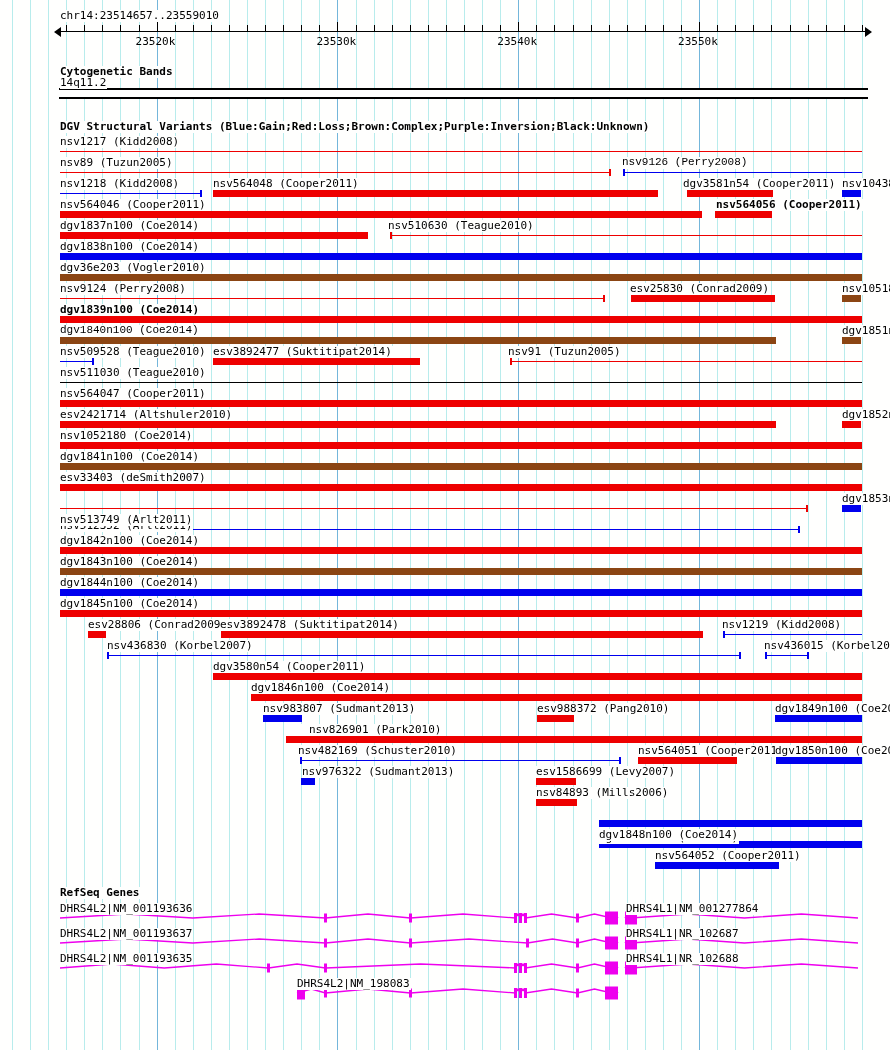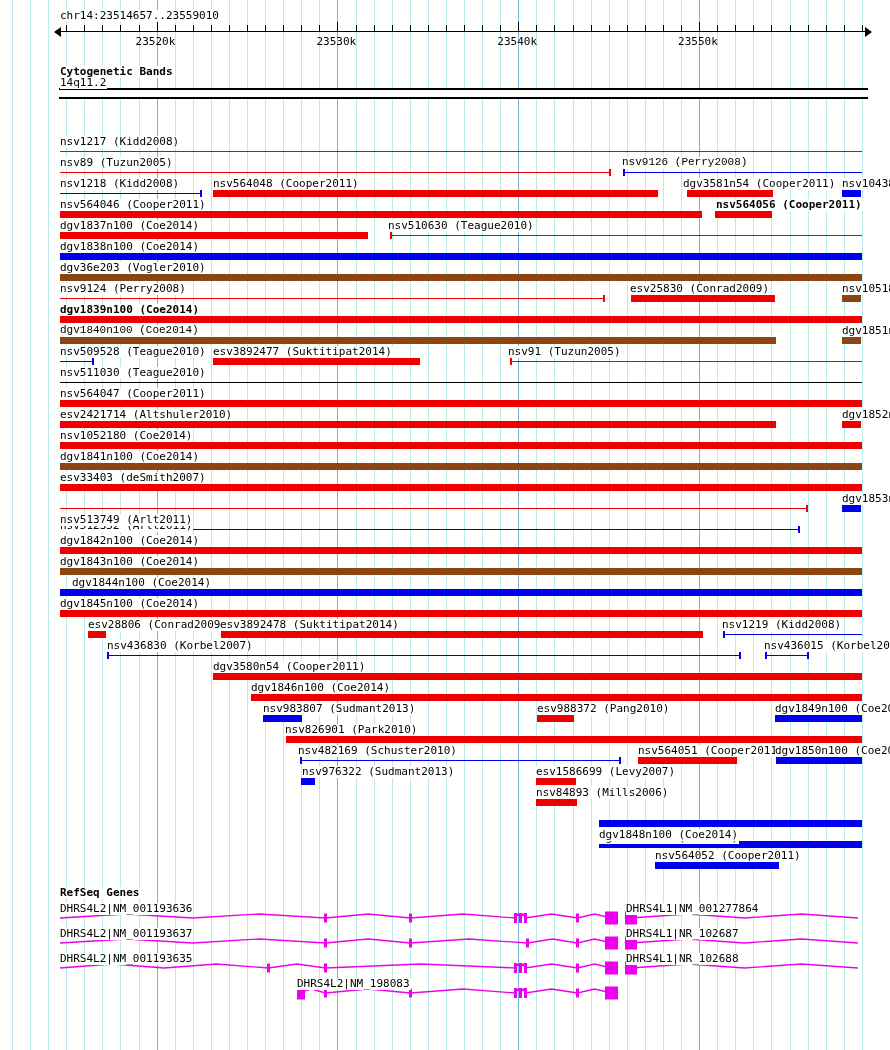--- a/index.html
+++ b/index.html
@@ -16,20 +16,21 @@
   svg{position:absolute;z-index:2;}
 </style>
 </head>
 <body>
 
 <div id="browser">
   <div class="lbl" style="left:60px;top:10px">chr14:23514657..23559010</div>
   <div class="lbl ttl" style="left:60px;top:66px">Cytogenetic Bands</div>
   <div class="lbl" style="left:60px;top:77px">14q11.2</div>
   <div class="glyph" style="left:59px;top:88px;width:809px;height:7px;background:#fffffe;border-top:2px solid #000;border-bottom:2px solid #000"></div>
+  <div class="lbl ttl" style="left:60px;top:121px">DGV Structural Variants (Blue:Gain;Red:Loss;Brown:Complex;Purple:Inversion;Black:Unknown)</div>
   <div class="lbl ttl" style="left:60px;top:887px">RefSeq Genes</div>
 <div class="grid" style="left: 12px; background: rgb(184, 236, 236);"></div>
     <div class="grid" style="left: 30px; background: rgb(184, 236, 236);"></div>
     <div class="grid" style="left: 48.1px; background: rgb(184, 236, 236);"></div>
     <div class="grid" style="left: 66.2px; background: rgb(184, 236, 236);"></div>
     <div class="grid" style="left: 84.3px; background: rgb(184, 236, 236);"></div>
     <div class="grid" style="left: 102.4px; background: rgb(184, 236, 236);"></div>
     <div class="grid" style="left: 120.4px; background: rgb(184, 236, 236);"></div>
     <div class="grid" style="left: 138.5px; background: rgb(184, 236, 236);"></div>
     <div class="grid" style="left: 156.6px; background: rgb(116, 182, 218);"></div>
@@ -194,21 +195,21 @@
     <div class="tickmark" style="left: 806px; top: 505px; height: 7px; background: rgb(238, 0, 0);"></div>
     <div class="lbl" style="left: 842px; top: 493px;">dgv1853n100</div>
     <div class="glyph" style="left: 842px; top: 505px; width: 19px; height: 7px; background: rgb(0, 0, 238);"></div>
     <div class="lbl" style="left: 60px; top: 514px;">nsv513749 (Arlt2011)</div>
     <div class="glyph" style="left: 60px; top: 529px; width: 739px; height: 1px; background: rgb(0, 0, 238);"></div>
     <div class="tickmark" style="left: 798px; top: 526px; height: 7px; background: rgb(0, 0, 238);"></div>
     <div class="lbl" style="left: 60px; top: 535px;">dgv1842n100 (Coe2014)</div>
     <div class="glyph" style="left: 60px; top: 547px; width: 802px; height: 7px; background: rgb(238, 0, 0);"></div>
     <div class="lbl" style="left: 60px; top: 556px;">dgv1843n100 (Coe2014)</div>
     <div class="glyph" style="left: 60px; top: 568px; width: 802px; height: 7px; background: rgb(139, 69, 19);"></div>
-    <div class="lbl" style="left: 72px; top: 577px; text-align: center;">dgv1844n100 (Coe2014)</div>
+    <div class="lbl" style="left: 60px; top: 577px; text-align: center;">dgv1844n100 (Coe2014)</div>
     <div class="glyph" style="left: 60px; top: 589px; width: 802px; height: 7px; background: rgb(0, 0, 238);"></div>
     <div class="lbl" style="left: 60px; top: 598px;">dgv1845n100 (Coe2014)</div>
     <div class="glyph" style="left: 60px; top: 610px; width: 802px; height: 7px; background: rgb(238, 0, 0);"></div>
     <div class="lbl" style="left: 88px; top: 619px;">esv28806 (Conrad2009)</div>
     <div class="glyph" style="left: 88px; top: 631px; width: 18px; height: 7px; background: rgb(238, 0, 0);"></div>
     <div class="lbl" style="left: 220px; top: 619px;">esv3892478 (Suktitipat2014)</div>
     <div class="glyph" style="left: 221px; top: 631px; width: 482px; height: 7px; background: rgb(238, 0, 0);"></div>
     <div class="lbl" style="left: 722px; top: 619px;">nsv1219 (Kidd2008)</div>
     <div class="glyph" style="left: 723px; top: 634px; width: 139px; height: 1px; background: rgb(0, 0, 238);"></div>
     <div class="tickmark" style="left: 723px; top: 631px; height: 7px; background: rgb(0, 0, 238);"></div>
@@ -223,21 +224,21 @@
     <div class="lbl" style="left: 213px; top: 661px;">dgv3580n54 (Cooper2011)</div>
     <div class="glyph" style="left: 213px; top: 673px; width: 649px; height: 7px; background: rgb(238, 0, 0);"></div>
     <div class="lbl" style="left: 251px; top: 682px;">dgv1846n100 (Coe2014)</div>
     <div class="glyph" style="left: 251px; top: 694px; width: 611px; height: 7px; background: rgb(238, 0, 0);"></div>
     <div class="lbl" style="left: 263px; top: 703px;">nsv983807 (Sudmant2013)</div>
     <div class="glyph" style="left: 263px; top: 715px; width: 39px; height: 7px; background: rgb(0, 0, 238);"></div>
     <div class="lbl" style="left: 537px; top: 703px;">esv988372 (Pang2010)</div>
     <div class="glyph" style="left: 537px; top: 715px; width: 37px; height: 7px; background: rgb(238, 0, 0);"></div>
     <div class="lbl" style="left: 775px; top: 703px;">dgv1849n100 (Coe2014)</div>
     <div class="glyph" style="left: 775px; top: 715px; width: 87px; height: 7px; background: rgb(0, 0, 238);"></div>
-    <div class="lbl" style="left: 285px; top: 724px;">nsv826901 (Park2010)</div>
+    <div class="lbl" style="left: 285px; top: 724px; padding-left: 24px;">nsv826901 (Park2010)</div>
     <div class="glyph" style="left: 286px; top: 736px; width: 576px; height: 7px; background: rgb(238, 0, 0);"></div>
     <div class="lbl" style="left: 298px; top: 745px;">nsv482169 (Schuster2010)</div>
     <div class="glyph" style="left: 300px; top: 760px; width: 320px; height: 1px; background: rgb(0, 0, 238);"></div>
     <div class="tickmark" style="left: 300px; top: 757px; height: 7px; background: rgb(0, 0, 238);"></div>
     <div class="tickmark" style="left: 619px; top: 757px; height: 7px; background: rgb(0, 0, 238);"></div>
     <div class="lbl" style="left: 638px; top: 745px;">nsv564051 (Cooper2011)</div>
     <div class="glyph" style="left: 638px; top: 757px; width: 99px; height: 7px; background: rgb(238, 0, 0);"></div>
     <div class="lbl" style="left: 775px; top: 745px;">dgv1850n100 (Coe2014)</div>
     <div class="glyph" style="left: 776px; top: 757px; width: 86px; height: 7px; background: rgb(0, 0, 238);"></div>
     <div class="lbl" style="left: 302px; top: 766px;">nsv976322 (Sudmant2013)</div>

